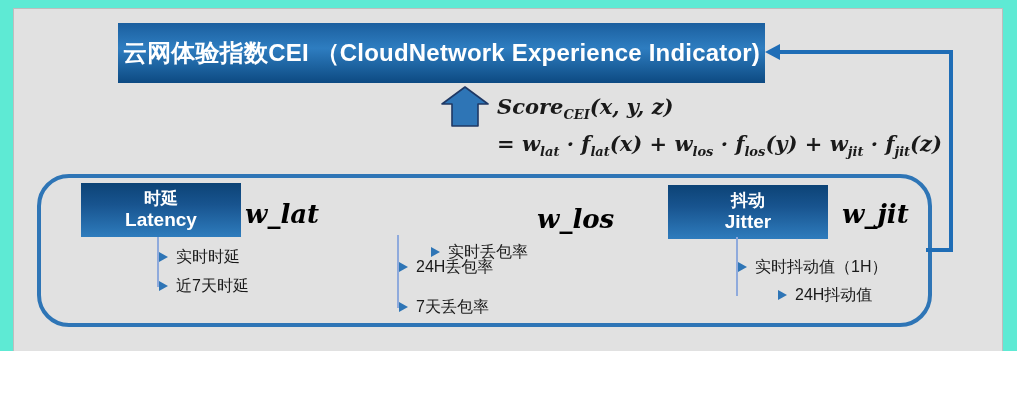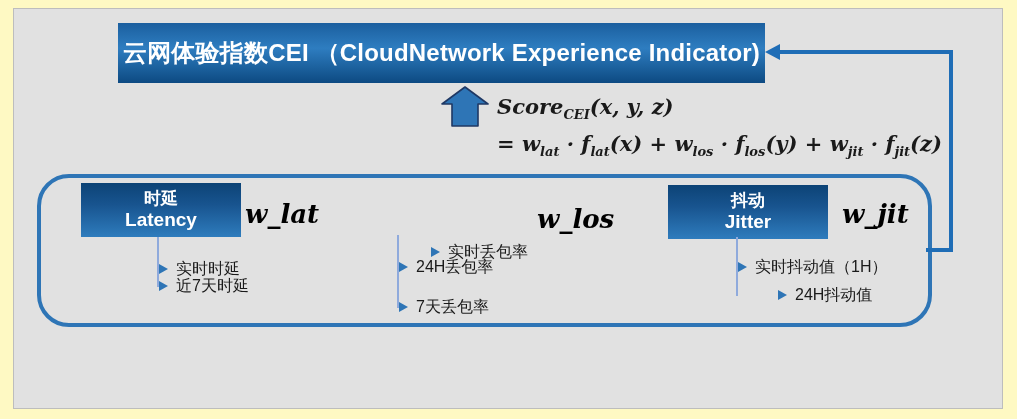--- a/index.html
+++ b/index.html
@@ -1,19 +1,19 @@
 <!DOCTYPE html>
 <html><head>
 <meta charset="utf-8">
 <style>
   * { margin: 0; padding: 0; box-sizing: border-box; }
   body { background: #ffffff; }
   .stage {
-    position: relative; width: 1017px; height: 419px;
-    background: #fef9c3; overflow: hidden;
+    position: relative; width: 1017px; height: 351px;
+    background: #5eead4; overflow: hidden;
     font-family: "Liberation Sans", sans-serif;
   }
   .panel {
     position: absolute; left: 13px; top: 8px; width: 990px; height: 401px;
     background: #e1e1e1; border: 1px solid #bdbdbd;
   }
   
   .title-box {
     position: absolute; left: 118px; top: 23px; width: 647px; height: 60px;
     background: linear-gradient(180deg, #1b5f9f 0%, #2e7dc0 42%, #0d4a82 100%);
@@ -64,21 +64,21 @@
   .tree-2 { left: 736px; top: 237px; height: 59px; }
   .row {
     position: absolute; display: flex; align-items: center; gap: 8px;
     font-size: 16px; color: #1a1a1a; height: 18px; white-space: nowrap;
   }
   .tri {
     width: 0; height: 0; flex: 0 0 auto;
     border-left: 9px solid #2e75b6;
     border-top: 5px solid transparent; border-bottom: 5px solid transparent;
   }
-  .r00 { left: 159px; top: 260px; }
+  .r00 { left: 159px; top: 248px; }
   .r01 { left: 159px; top: 277px; }
   .r10 { left: 399px; top: 243px; padding-left: 32px; }
   .r11 { left: 399px; top: 258px; }
   .r12 { left: 399px; top: 298px; }
   .r20 { left: 738px; top: 258px; }
   .r21 { left: 778px; top: 286px; }
   
   .conn { position: absolute; background: #1f6db6; }
   .conn-stub { left: 926px; top: 248px; width: 27px; height: 4px; }
   .conn-vert { left: 949px; top: 50px; width: 4px; height: 202px; }

